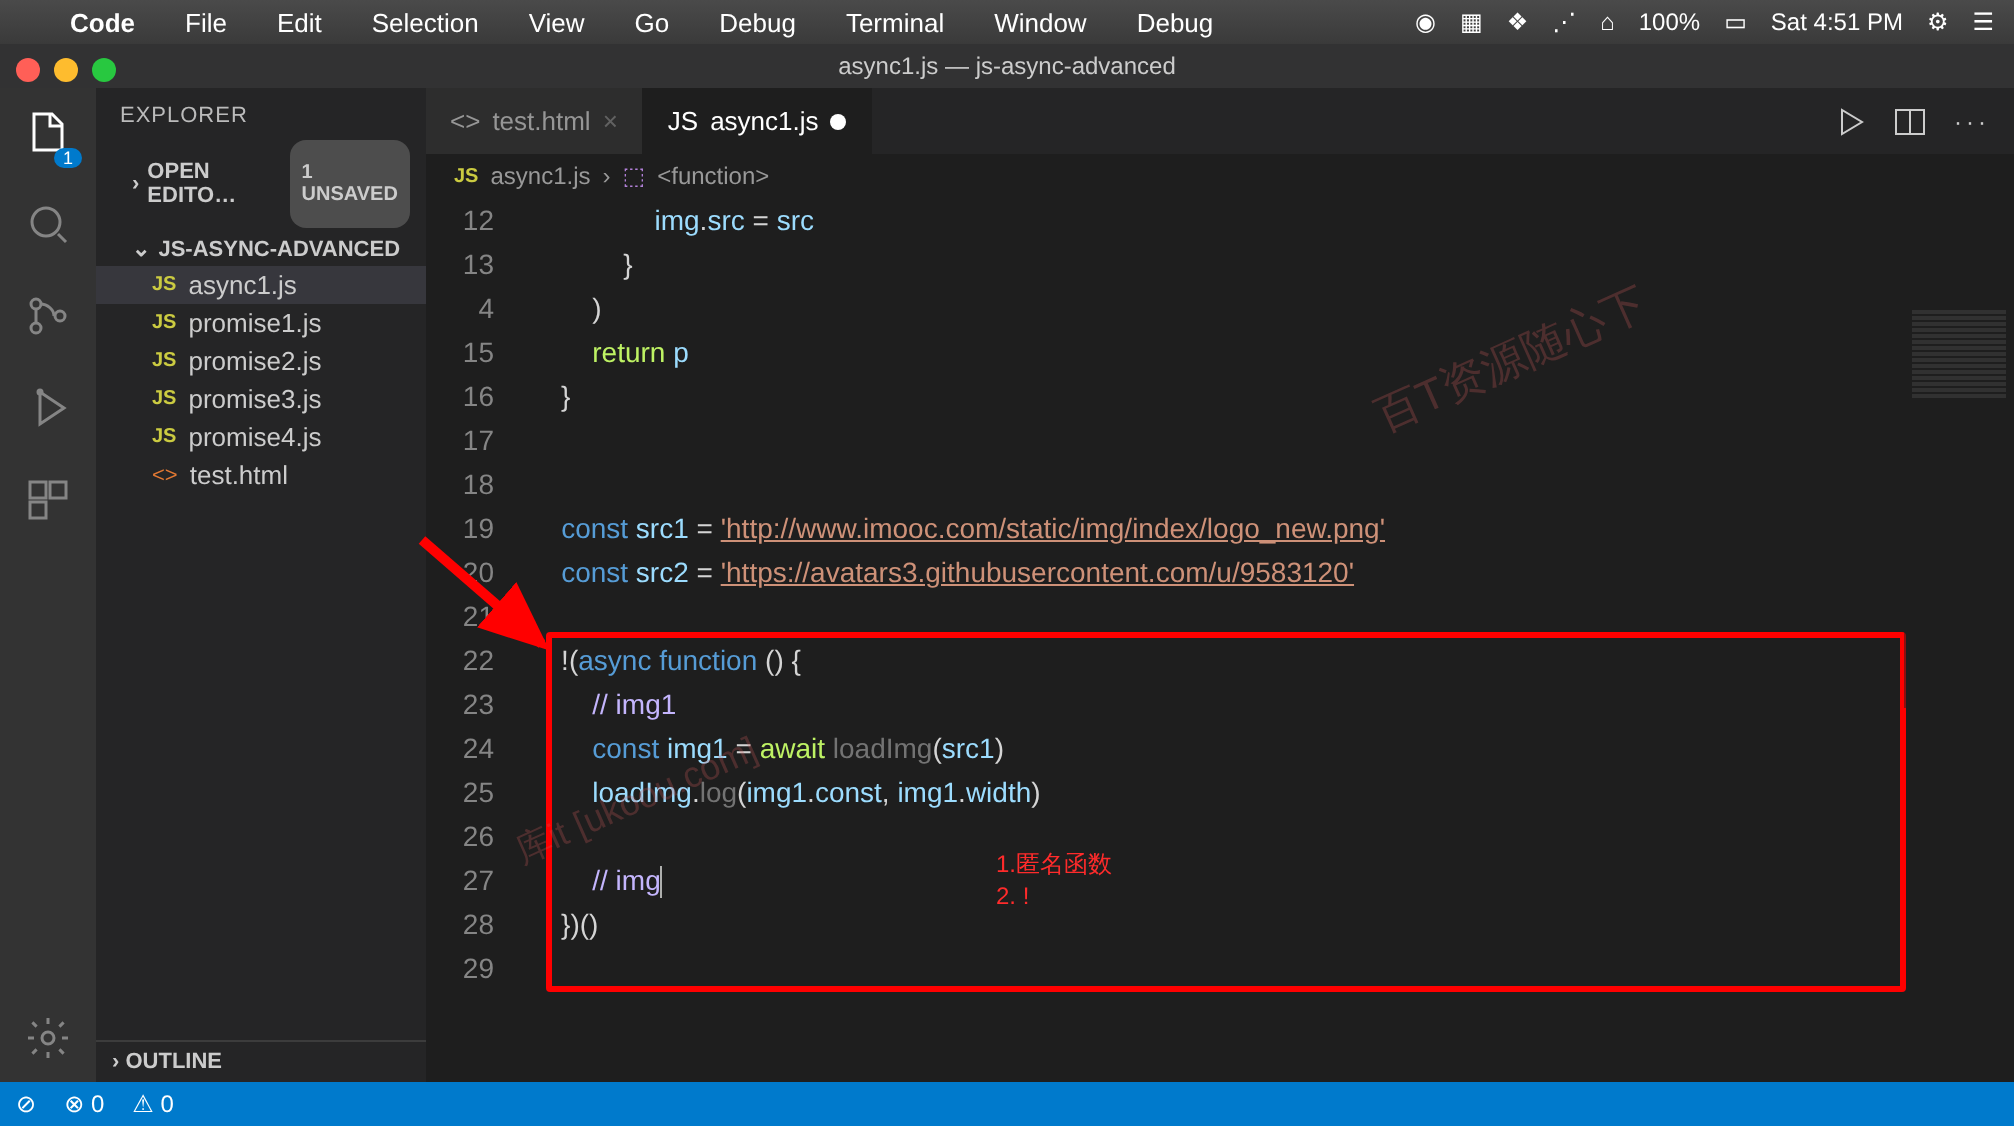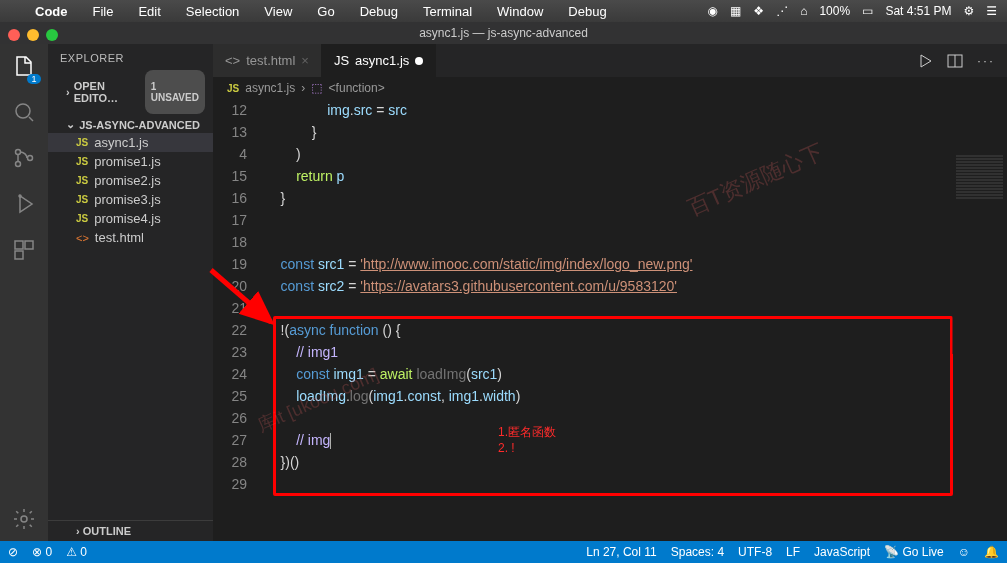--- a/index.html
+++ b/index.html
@@ -40,21 +40,21 @@
 .kw{color:#569cd6}.fn{color:#737373}.str{color:#ce9178;text-decoration:underline}
 .cm{color:#c4b5fd}.va{color:#9cdcfe}
 .pu{color:#bef264}
 .marker{position:absolute;border:3px solid #ff0000;border-radius:2px}
 .arrow{position:absolute}
 .anno{position:absolute;color:#ff2b2b;font-size:12px;font-family:Menlo,monospace;line-height:16px}
 .minimap{position:absolute;right:0;top:55px;width:55px;height:200px;background:#1e1e1e;opacity:0.5}
 .minimap div{height:2px;margin:1px 4px;background:#444}
 .statusbar{height:22px;background:#007acc;color:#fff;display:flex;align-items:center;font-size:12px;padding:0 8px;gap:14px}
 .statusbar .right{margin-left:auto;display:flex;gap:14px;align-items:center}
-.outline-sec{position:absolute;bottom:0;left:0;right:0;padding:4px 28px;font-size:11px;font-weight:600;border-top:1px solid #3c3c3c;background:#252526}
+.outline-sec{position:absolute;bottom:0;left:0;right:0;padding:4px 8px;font-size:11px;font-weight:600;border-top:1px solid #3c3c3c;background:#252526}
 .wm{position:absolute;color:rgba(200,90,90,0.28);font-size:22px;transform:rotate(-24deg);font-family:sans-serif;pointer-events:none}
 .cursor-line{display:inline-block;width:1px;height:16px;background:#aeafad;vertical-align:middle}
 </style>
 </head>
 <body>
 
 <div class="macmenu">
   <span class="apple"></span>
   <b>Code</b>
   <span>File</span>
@@ -302,23 +302,13 @@
           <div></div>
       </div>
     </div>
   </div>
 </div>
 
 <div class="statusbar">
   <span>⊘</span>
   <span>⊗ <span>0</span></span>
   <span>⚠ <span>0</span></span>
-  <div class="right">
-    <span>Ln 27, Col 11</span>
-    <span>Spaces: 4</span>
-    <span>UTF-8</span>
-    <span>LF</span>
-    <span>JavaScript</span>
-    <span>📡 <span>Go Live</span></span>
-    <span>☺</span>
-    <span>🔔</span>
-  </div>
 </div>
 
 </body></html>

